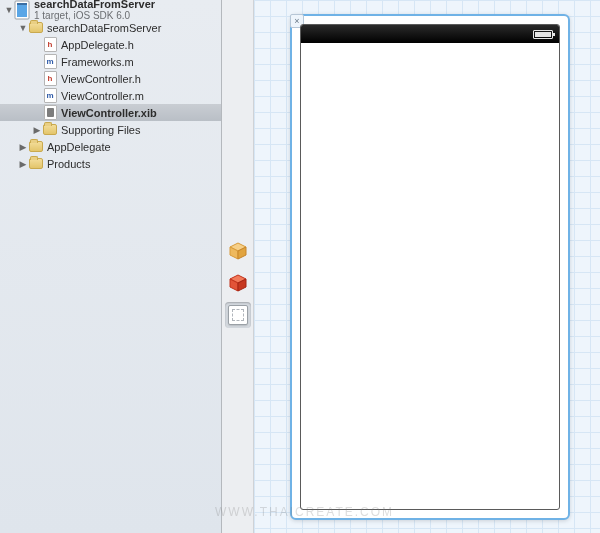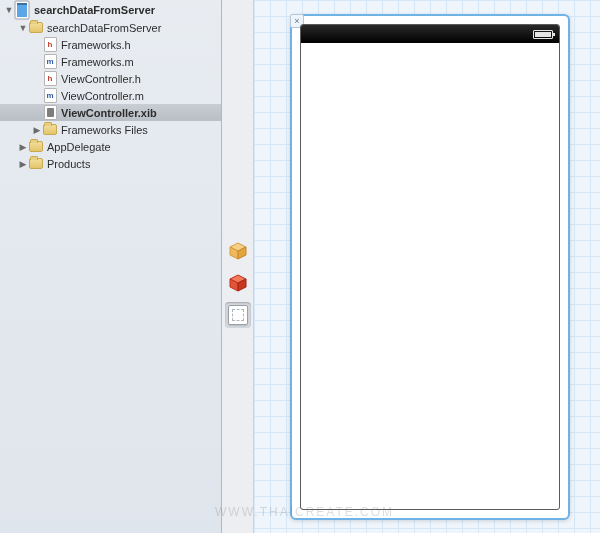--- a/index.html
+++ b/index.html
@@ -75,38 +75,39 @@
     <span class="arrow">▼</span>
     <span class="proj-icon">
       <svg viewBox="0 0 16 20">
           <rect x="1" y="1" width="14" height="18" rx="1" fill="#fff" stroke="#9aa0a6"></rect>
           <rect x="3" y="5" width="10" height="12" fill="#5aa6e6"></rect>
           <rect x="3" y="3" width="10" height="2" fill="#3c6fa3"></rect>
         </svg>
     </span>
     <span class="titles">
       <div class="title">searchDataFromServer</div>
+      <div class="sub">1 target, iOS SDK 6.0</div>
     </span>
   </div>
 
   <div class="tree">
     <div class="row d2">
       <span class="arrow">▼</span>
       <span class="ficon">
           <span class="folder"></span>
         </span>
       <span class="label">searchDataFromServer</span>
     </div>
 
     <div class="row d3">
       <span class="arrow blank">▶</span>
       <span class="ficon">
           <span class="hm-file h">h</span>
         </span>
-      <span class="label">Frameworks.h</span>
+      <span class="label">AppDelegate.h</span>
     </div>
     <div class="row d3">
       <span class="arrow blank">▶</span>
       <span class="ficon">
           <span class="hm-file m">m</span>
         </span>
       <span class="label">Frameworks.m</span>
     </div>
     <div class="row d3">
       <span class="arrow blank">▶</span>
@@ -127,21 +128,21 @@
       <span class="ficon">
           <span class="xib-file"></span>
         </span>
       <span class="label">ViewController.xib</span>
     </div>
     <div class="row d3">
       <span class="arrow">▶</span>
       <span class="ficon">
           <span class="folder"></span>
         </span>
-      <span class="label">Frameworks Files</span>
+      <span class="label">Supporting Files</span>
     </div>
 
     <div class="row d2">
       <span class="arrow">▶</span>
       <span class="ficon">
           <span class="folder"></span>
         </span>
       <span class="label">AppDelegate</span>
     </div>
     <div class="row d2">

